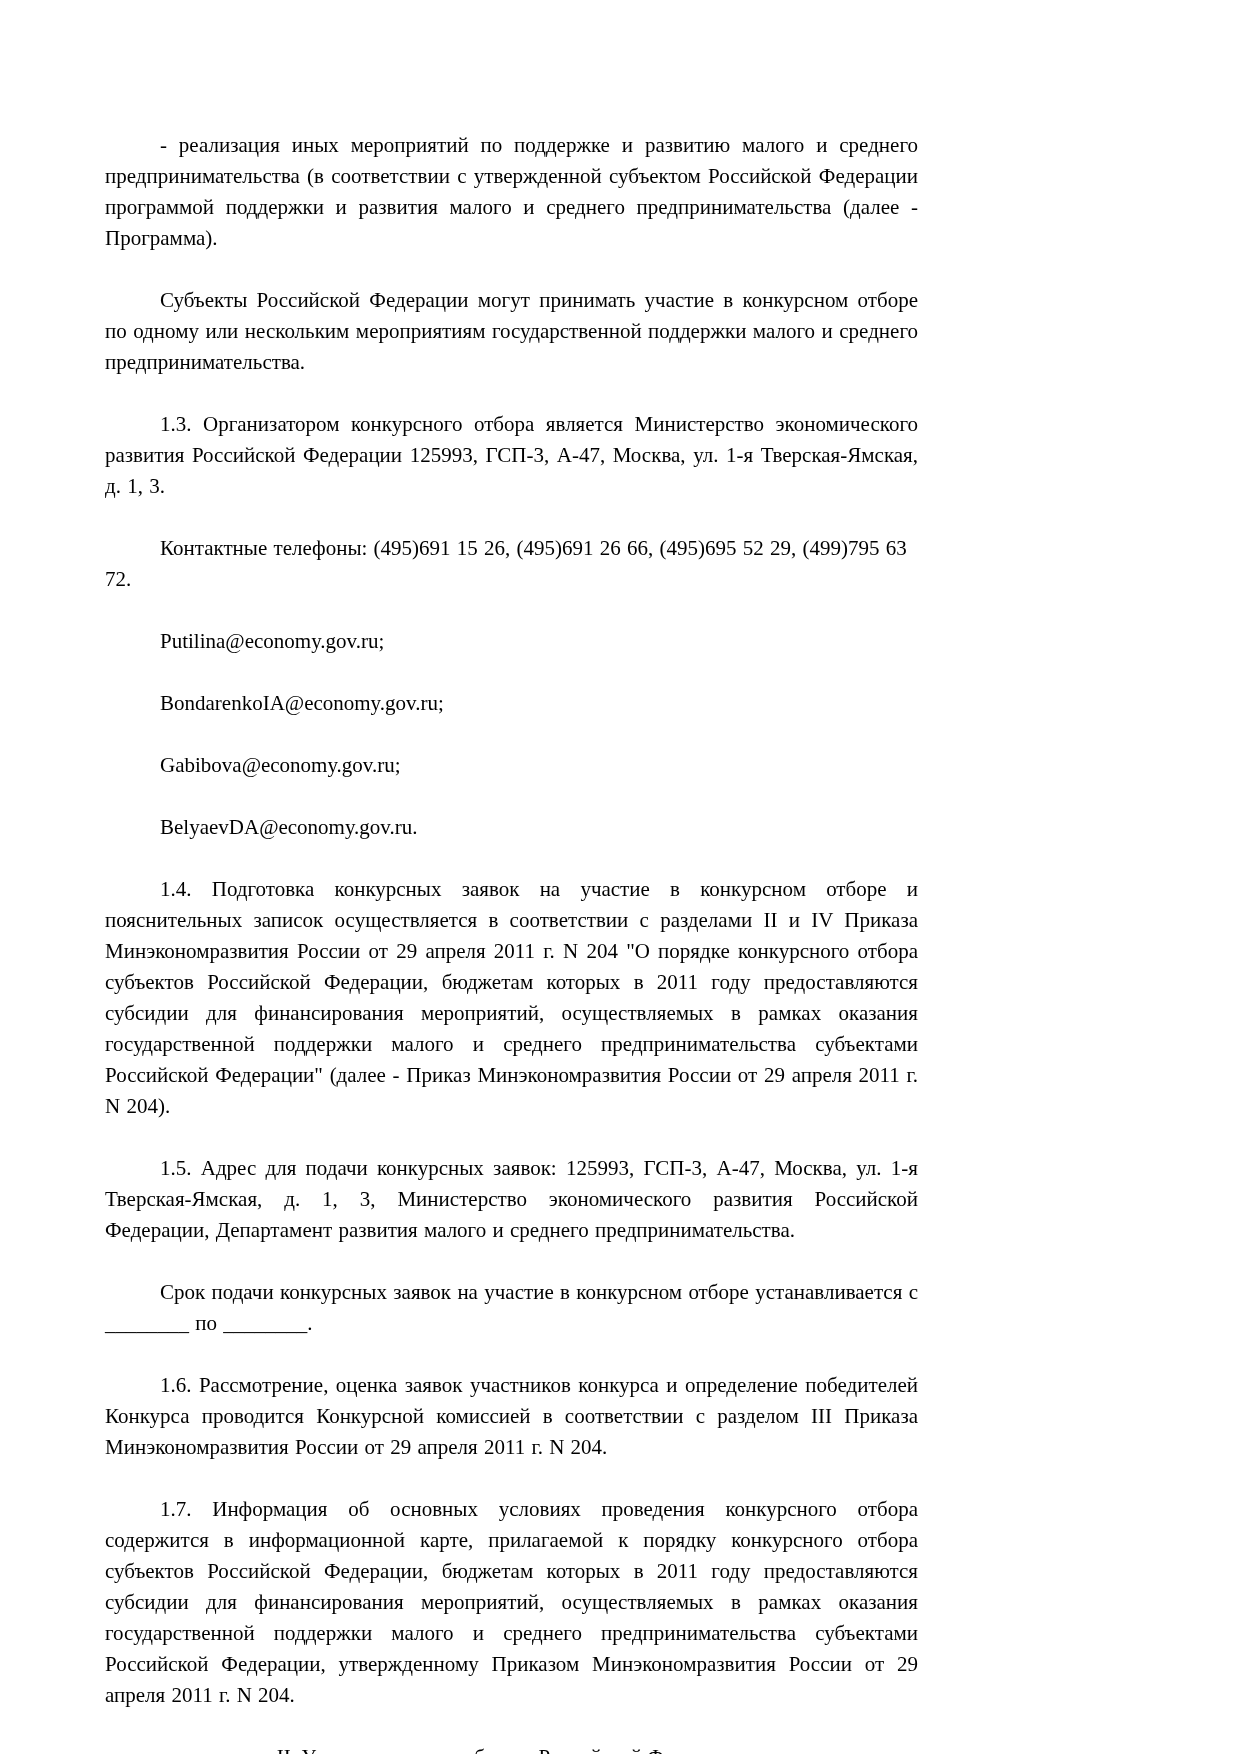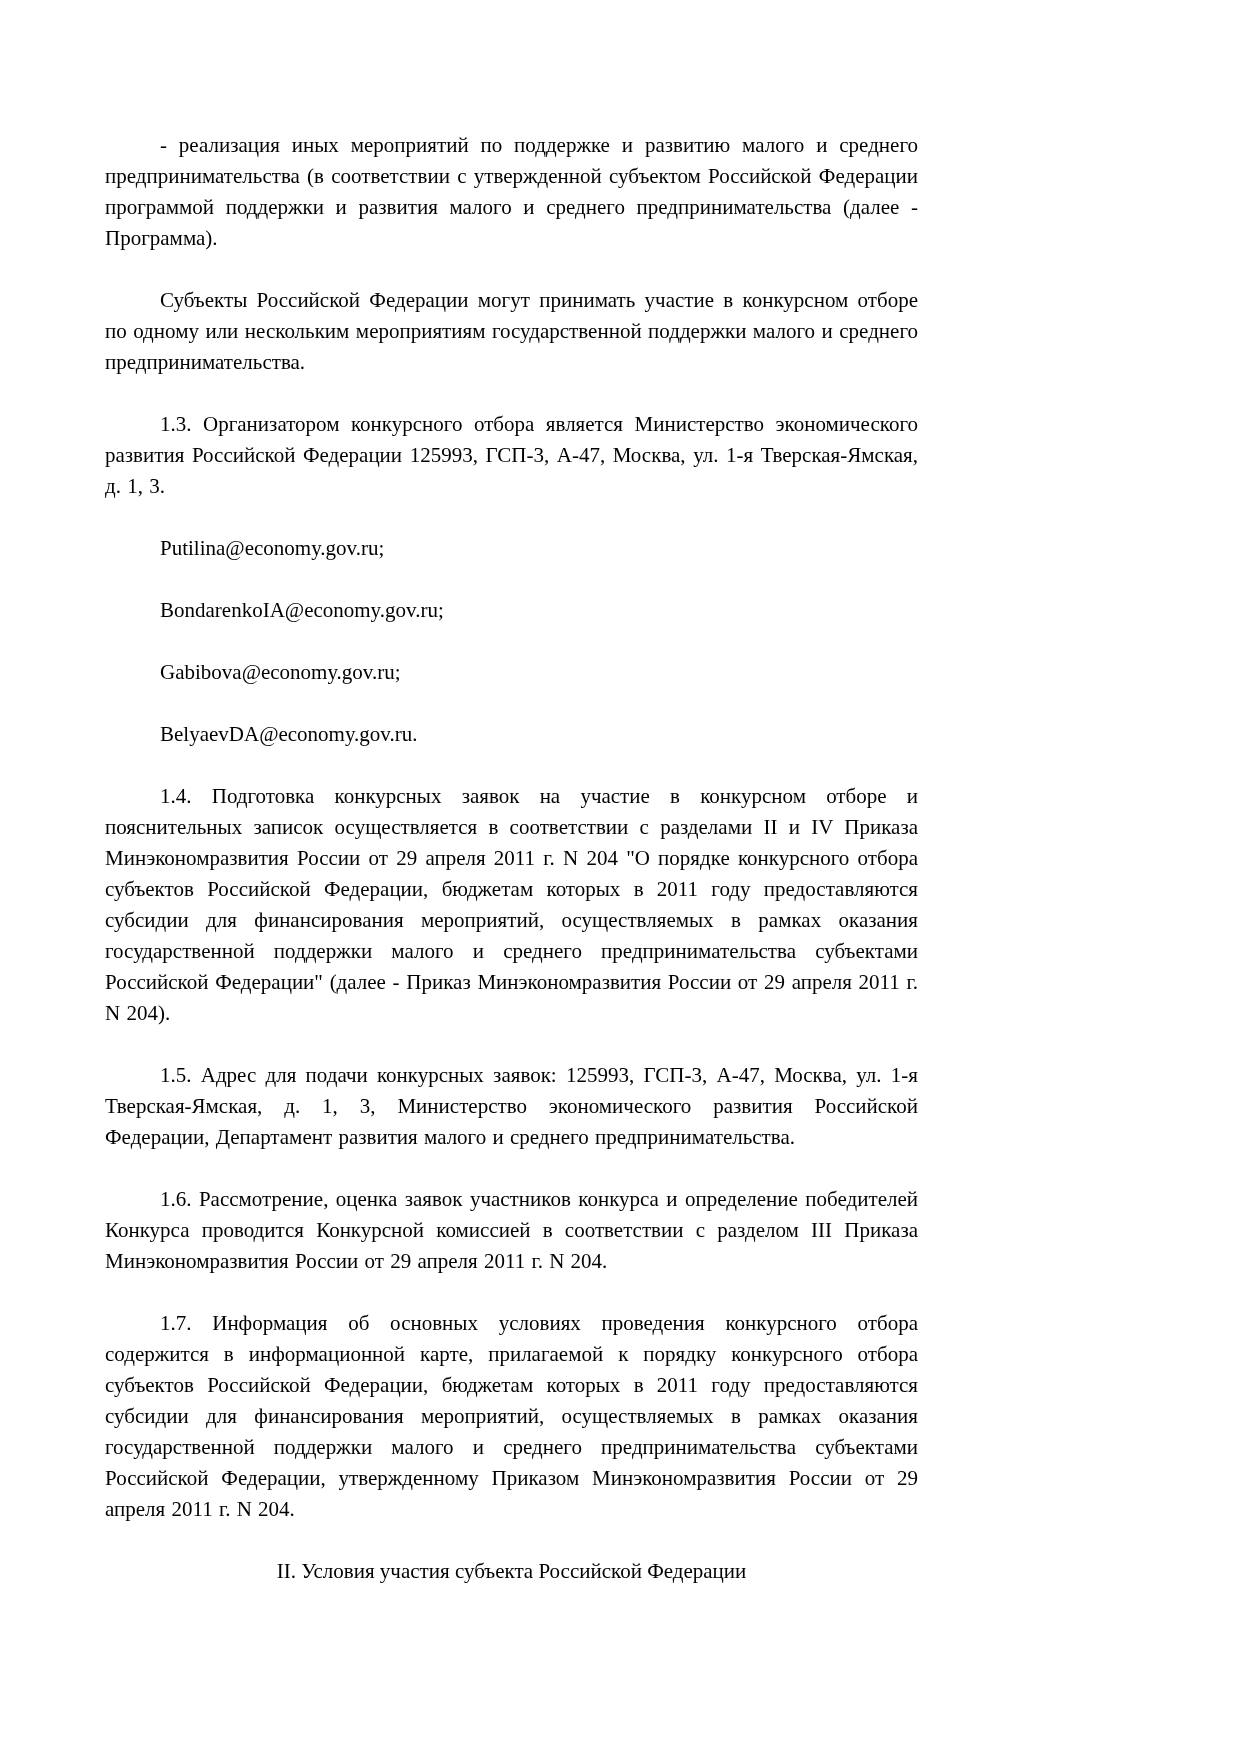--- a/index.html
+++ b/index.html
@@ -39,34 +39,36 @@
 <body>
 
 <div class="page">
 
   <p class="para">- реализация иных мероприятий по поддержке и развитию малого и среднего предпринимательства (в соответствии с утвержденной субъектом Российской Федерации программой поддержки и развития малого и среднего предпринимательства (далее - Программа).</p>
 
   <p class="para">Субъекты Российской Федерации могут принимать участие в конкурсном отборе по одному или нескольким мероприятиям государственной поддержки малого и среднего предпринимательства.</p>
 
   <p class="para">1.3. Организатором конкурсного отбора является Министерство экономического развития Российской Федерации 125993, ГСП-3, А-47, Москва, ул. 1-я Тверская-Ямская, д. 1, 3.</p>
 
+  <p class="para single">Контактные телефоны: (495)691 15 26, (495)691 26 66, (495)695 52 29, (499)795 63 72.</p>
 
 
   <p class="para single">Putilina@economy.gov.ru;</p>
 
   <p class="para single">BondarenkoIA@economy.gov.ru;</p>
 
   <p class="para single">Gabibova@economy.gov.ru;</p>
 
   <p class="para single">BelyaevDA@economy.gov.ru.</p>
 
   <p class="para">1.4. Подготовка конкурсных заявок на участие в конкурсном отборе и пояснительных записок осуществляется в соответствии с разделами II и IV Приказа Минэкономразвития России от 29 апреля 2011 г. N 204 "О порядке конкурсного отбора субъектов Российской Федерации, бюджетам которых в 2011 году предоставляются субсидии для финансирования мероприятий, осуществляемых в рамках оказания государственной поддержки малого и среднего предпринимательства субъектами Российской Федерации" (далее - Приказ Минэкономразвития России от 29 апреля 2011 г. N 204).</p>
 
   <p class="para">1.5. Адрес для подачи конкурсных заявок: 125993, ГСП-3, А-47, Москва, ул. 1-я Тверская-Ямская, д. 1, 3, Министерство экономического развития Российской Федерации, Департамент развития малого и среднего предпринимательства.</p>
 
+  <p class="para">Срок подачи конкурсных заявок на участие в конкурсном отборе устанавливается с ________ по ________.</p>
 
   <p class="para">1.6. Рассмотрение, оценка заявок участников конкурса и определение победителей Конкурса проводится Конкурсной комиссией в соответствии с разделом III Приказа Минэкономразвития России от 29 апреля 2011 г. N 204.</p>
 
   <p class="para">1.7. Информация об основных условиях проведения конкурсного отбора содержится в информационной карте, прилагаемой к порядку конкурсного отбора субъектов Российской Федерации, бюджетам которых в 2011 году предоставляются субсидии для финансирования мероприятий, осуществляемых в рамках оказания государственной поддержки малого и среднего предпринимательства субъектами Российской Федерации, утвержденному Приказом Минэкономразвития России от 29 апреля 2011 г. N 204.</p>
 
   <div class="heading">
     <div>II. Условия участия субъекта Российской Федерации</div>
   </div>
 
 </div>

